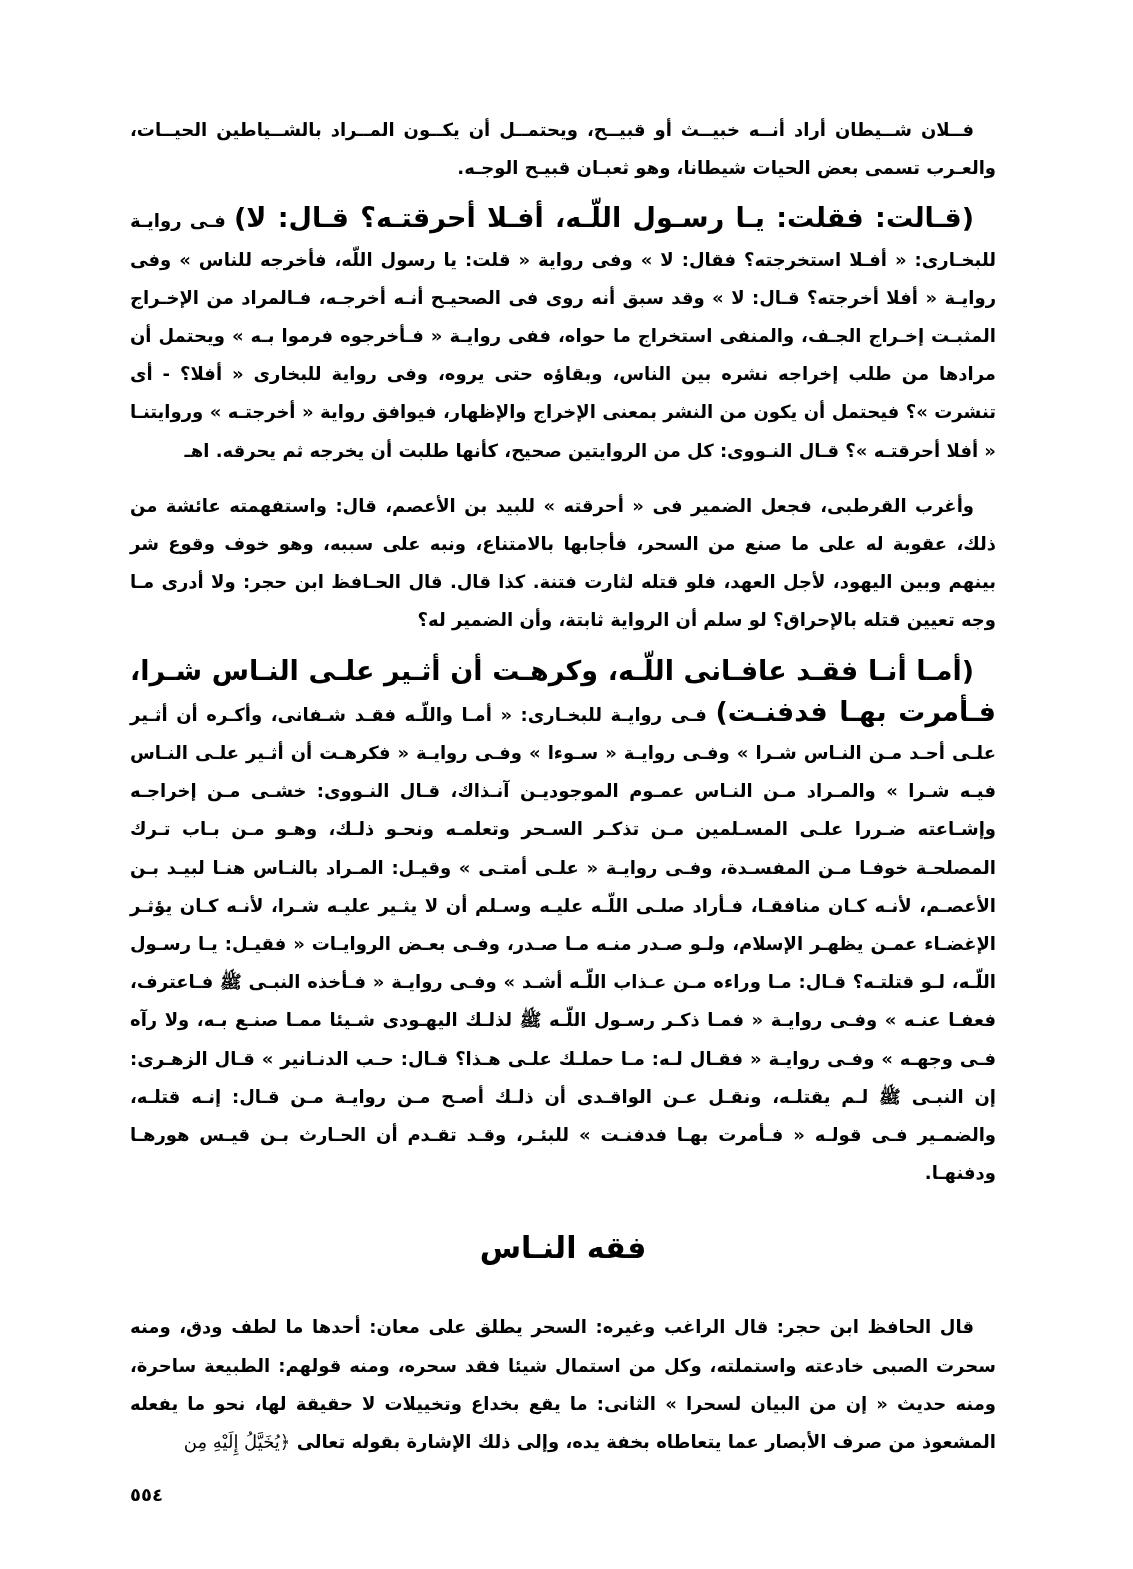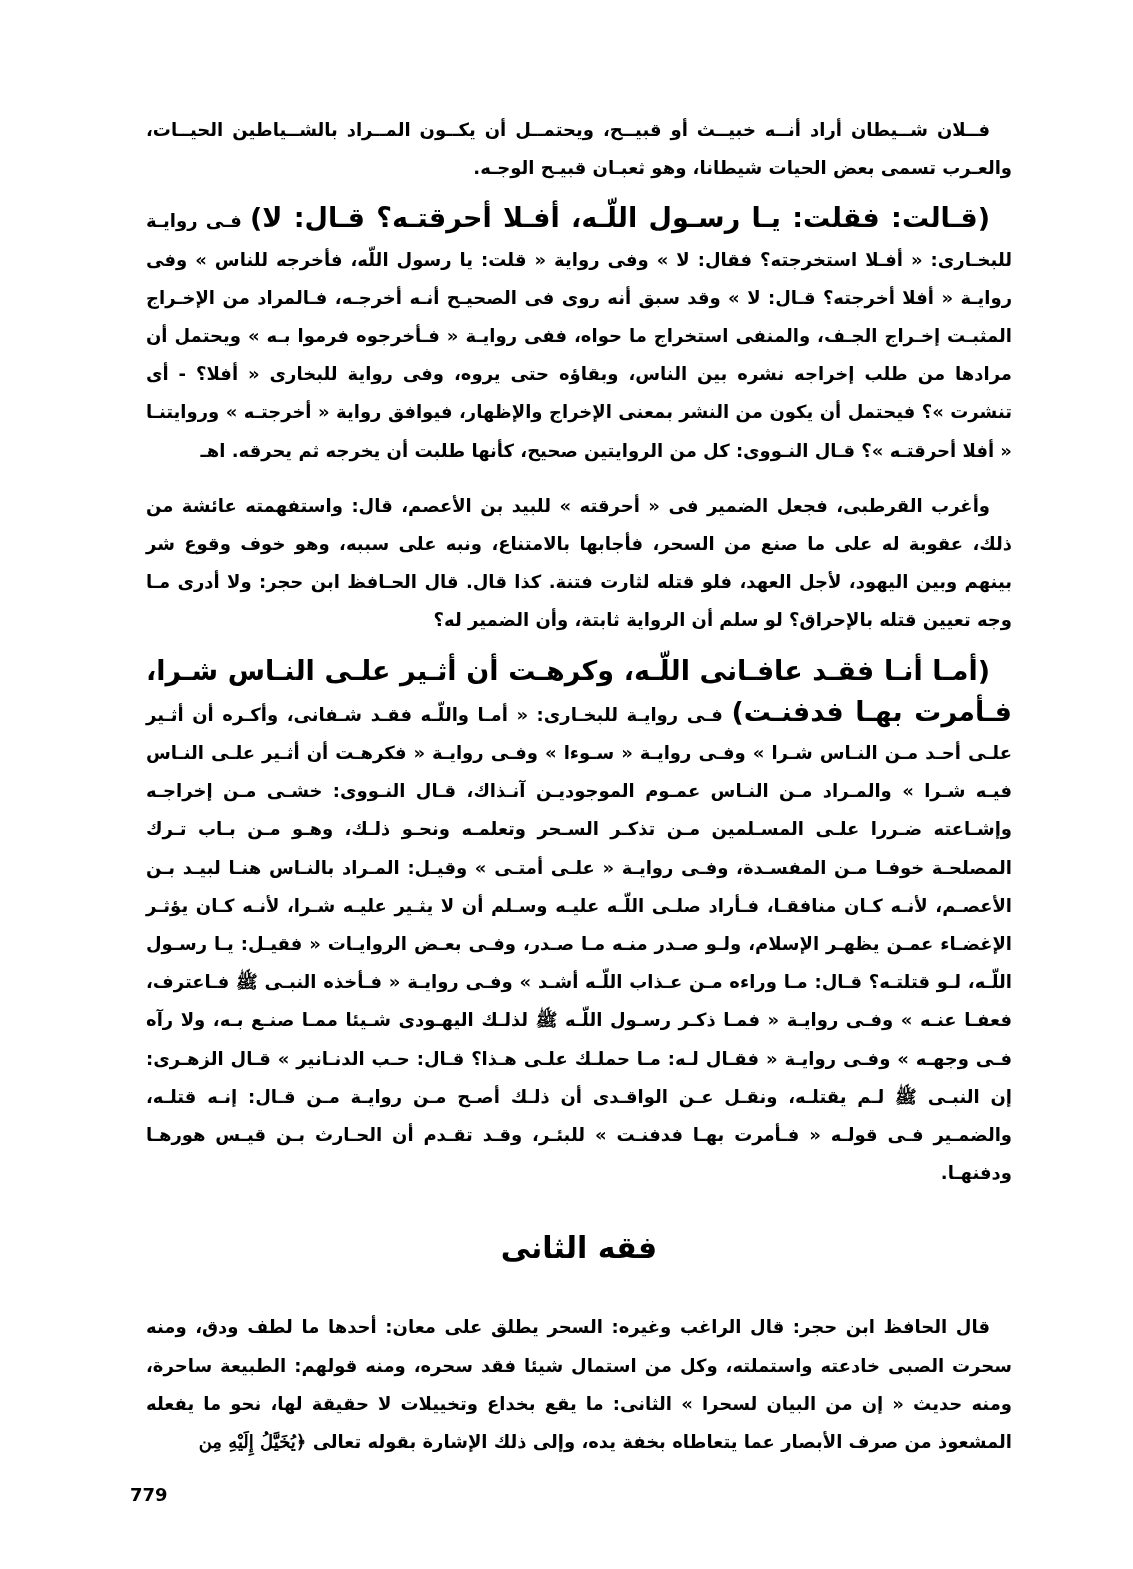--- a/index.html
+++ b/index.html
@@ -14,21 +14,20 @@
       overflow: hidden;
       font-family: "DejaVu Sans", "Liberation Sans", sans-serif;
       color: #000000;
     }
     .page {
       position: absolute;
       left: 130px;
       top: 108px;
       width: 866px;
       direction: rtl;
-      margin-left: 16px;
     }
     .para {
       margin: 0;
       font-size: 18px;
       line-height: 38.2px;
       text-align: justify;
       text-align-last: right;
       font-weight: bold;
     }
     .para.indent {
@@ -42,21 +41,21 @@
     .gap-md { height: 14px; }
     .section-title {
       text-align: center;
       font-size: 30px;
       font-weight: bold;
       margin: 36px 0 40px 0;
       line-height: 40px;
     }
     .verse {
       font-family: "DejaVu Serif", "Liberation Serif", serif;
-      font-weight: bold;
+      font-weight: normal;
     }
     .page-number {
       position: absolute;
       left: 130px;
       top: 1484px;
       font-size: 18px;
       font-weight: bold;
       direction: rtl;
     }
   </style>
@@ -80,21 +79,21 @@
   <p class="para indent">
     <span class="lead"></span><span>وأغرب القرطبى، فجعل الضمير فى « أحرقته » للبيد بن الأعصم، قال: واستفهمته عائشة من ذلك، عقوبة له على ما صنع من السحر، فأجابها بالامتناع، ونبه على سببه، وهو خوف وقوع شر بينهم وبين اليهود، لأجل العهد، فلو قتله لثارت فتنة. كذا قال. قال الحـافظ ابن حجر: ولا أدرى مـا وجه تعيين قتله بالإحراق؟ لو سلم أن الرواية ثابتة، وأن الضمير له؟</span>
   </p>
 
   <div class="gap-sm"></div>
 
   <p class="para indent">
     <span class="lead">(أمـا أنـا فقـد عافـانى اللّـه، وكرهـت أن أثـير علـى النـاس شـرا، فـأمرت بهـا فدفنـت)</span><span> فـى روايـة للبخـارى: « أمـا واللّـه فقـد شـفانى، وأكـره أن أثـير علـى أحـد مـن النـاس شـرا » وفـى روايـة « سـوءا » وفـى روايـة « فكرهـت أن أثـير علـى النـاس فيـه شـرا » والمـراد مـن النـاس عمـوم الموجوديـن آنـذاك، قـال النـووى: خشـى مـن إخراجـه وإشـاعته ضـررا علـى المسـلمين مـن تذكـر السـحر وتعلمـه ونحـو ذلـك، وهـو مـن بـاب تـرك المصلحـة خوفـا مـن المفسـدة، وفـى روايـة « علـى أمتـى » وقيـل: المـراد بالنـاس هنـا لبيـد بـن الأعصـم، لأنـه كـان منافقـا، فـأراد صلـى اللّـه عليـه وسـلم أن لا يثـير عليـه شـرا، لأنـه كـان يؤثـر الإغضـاء عمـن يظهـر الإسلام، ولـو صـدر منـه مـا صـدر، وفـى بعـض الروايـات « فقيـل: يـا رسـول اللّـه، لـو قتلتـه؟ قـال: مـا وراءه مـن عـذاب اللّـه أشـد » وفـى روايـة « فـأخذه النبـى ﷺ فـاعترف، فعفـا عنـه » وفـى روايـة « فمـا ذكـر رسـول اللّـه ﷺ لذلـك اليهـودى شـيئا ممـا صنـع بـه، ولا رآه فـى وجهـه » وفـى روايـة « فقـال لـه: مـا حملـك علـى هـذا؟ قـال: حـب الدنـانير » قـال الزهـرى: إن النبـى ﷺ لـم يقتلـه، ونقـل عـن الواقـدى أن ذلـك أصـح مـن روايـة مـن قـال: إنـه قتلـه، والضمـير فـى قولـه « فـأمرت بهـا فدفنـت » للبئـر، وقـد تقـدم أن الحـارث بـن قيـس هورهـا ودفنهـا.</span>
   </p>
 
-  <h2 class="section-title">فقه الثانى</h2>
+  <h2 class="section-title">فقه النـاس</h2>
 
   <p class="para indent">
     <span>قال الحافظ ابن حجر: قال الراغب وغيره: السحر يطلق على معان: أحدها ما لطف ودق، ومنه سحرت الصبى خادعته واستملته، وكل من استمال شيئا فقد سحره، ومنه قولهم: الطبيعة ساحرة، ومنه حديث « إن من البيان لسحرا » الثانى: ما يقع بخداع وتخييلات لا حقيقة لها، نحو ما يفعله المشعوذ من صرف الأبصار عما يتعاطاه بخفة يده، وإلى ذلك الإشارة بقوله تعالى </span><span class="verse">﴿يُخَيَّلُ إِلَيْهِ مِن</span>
   </p>
 
 </div>
 
-<div class="page-number">779</div>
+<div class="page-number">٥٥٤</div>
 
 </body></html>

